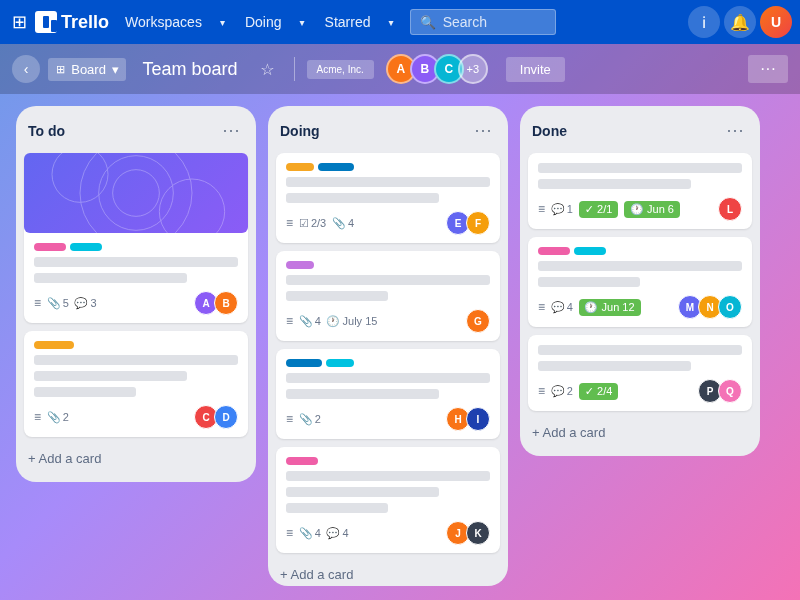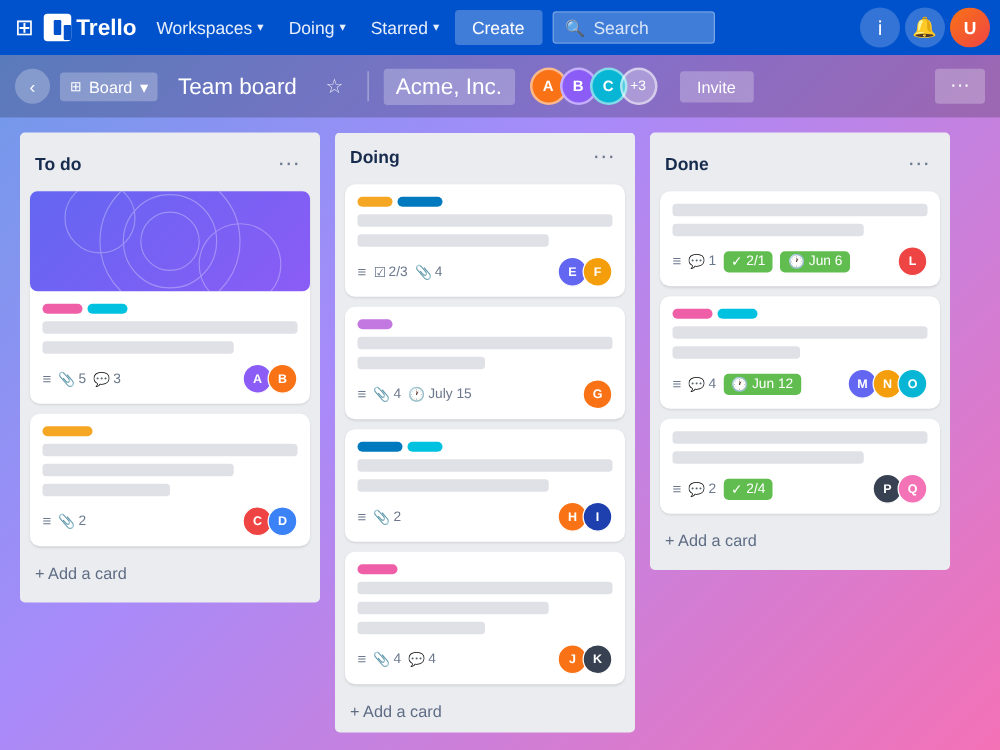--- a/index.html
+++ b/index.html
@@ -31,21 +31,21 @@
     .trello-logo-square::before {
       content: '';
       display: block;
       width: 6px; height: 12px;
       background: #0052cc;
       border-radius: 1px;
       box-shadow: 8px 4px 0 0 #0052cc;
     }
     .nav-btn {
       color: rgba(255,255,255,0.9); background: transparent; border: none; cursor: pointer;
-      padding: 6px 8px; border-radius: 3px; font-size: 14px; display: flex; align-items: center; gap: 4px;
+      padding: 6px 8px; border-radius: 3px; font-size: 14px; display: flex; align-items: center; gap: 18px;
     }
     .nav-chevron { font-size: 10px; }
     .create-btn {
       background: rgba(255,255,255,0.25); color: white; border: none; cursor: pointer;
       padding: 6px 14px; border-radius: 3px; font-size: 14px; font-weight: 500;
     }
     .search-box {
       display: flex; align-items: center; background: rgba(255,255,255,0.25);
       border-radius: 3px; padding: 4px 10px; gap: 6px; flex: 1; max-width: 220px; margin-left: 4px;
       border: 1px solid rgba(255,255,255,0.3);
@@ -92,21 +92,21 @@
     }
     .star-btn {
       width: 28px; height: 28px; display: flex; align-items: center; justify-content: center;
       cursor: pointer; color: rgba(255,255,255,0.8); font-size: 16px;
     }
     .subbar-divider {
       width: 1px; height: 24px; background: rgba(255,255,255,0.4); margin: 0 4px;
     }
     .workspace-badge {
       background: rgba(255,255,255,0.25); border-radius: 3px; padding: 4px 10px;
-      color: white; font-size: 18px; cursor: pointer;
+      color: white; font-size: 10px; cursor: pointer;
     }
     .member-avatars { display: flex; align-items: center; margin-left: 4px; }
     .member-avatar {
       width: 30px; height: 30px; border-radius: 50%; border: 2px solid rgba(255,255,255,0.5);
       margin-left: -6px; font-size: 12px; display: flex; align-items: center; justify-content: center;
       color: white; font-weight: 600; cursor: pointer;
     }
     .member-avatar:first-child { margin-left: 0; }
     .plus-badge {
       width: 30px; height: 30px; border-radius: 50%; background: rgba(255,255,255,0.3);
@@ -131,28 +131,27 @@
       gap: 12px;
       overflow-x: auto;
       height: calc(600px - 44px - 50px);
     }
 
     
     .column {
       width: 240px;
       min-width: 240px;
       background: #ebecf0;
-      border-radius: 4px;
+      border-radius: 20px;
       padding: 10px 8px;
       max-height: 480px;
       overflow-y: auto;
       display: flex;
       flex-direction: column;
       gap: 8px;
-      justify-content: center;
     }
     .column-header {
       display: flex; align-items: center; justify-content: space-between;
       padding: 2px 4px;
     }
     .column-title {
       font-weight: 600; font-size: 14px; color: #172b4d;
     }
     .column-menu-btn {
       background: transparent; border: none; cursor: pointer; color: #6b778c; font-size: 18px; padding: 2px 4px; border-radius: 3px;
@@ -242,21 +241,20 @@
     <span class="nav-chevron">▾</span>
   </button>
   <button class="nav-btn">
     <span>Doing</span>
     <span class="nav-chevron">▾</span>
   </button>
   <button class="nav-btn">
     <span>Starred</span>
     <span class="nav-chevron">▾</span>
   </button>
-  <button class="create-btn">Create</button>
   <div class="search-box">
     <span style="color:rgba(255,255,255,0.8); font-size:13px;">🔍</span>
     <input type="text" placeholder="Search" style="">
   </div>
   <div class="nav-spacer"></div>
   <div class="nav-icon-btn">ℹ</div>
   <div class="nav-icon-btn">🔔</div>
   <div class="avatar-nav">
     <div class="avatar-nav-inner">U</div>
   </div>

